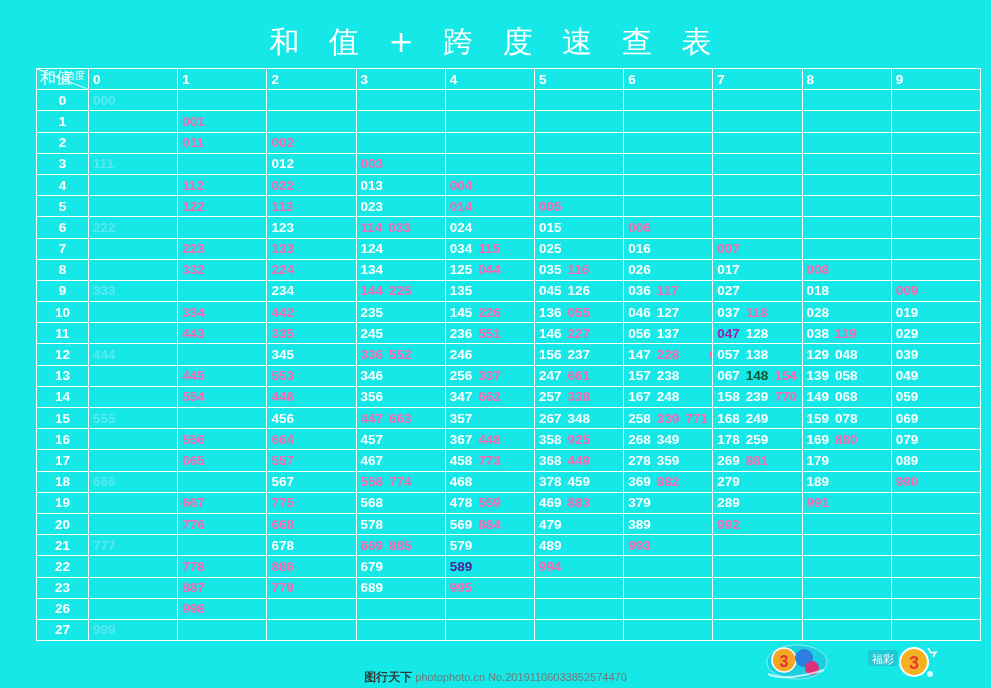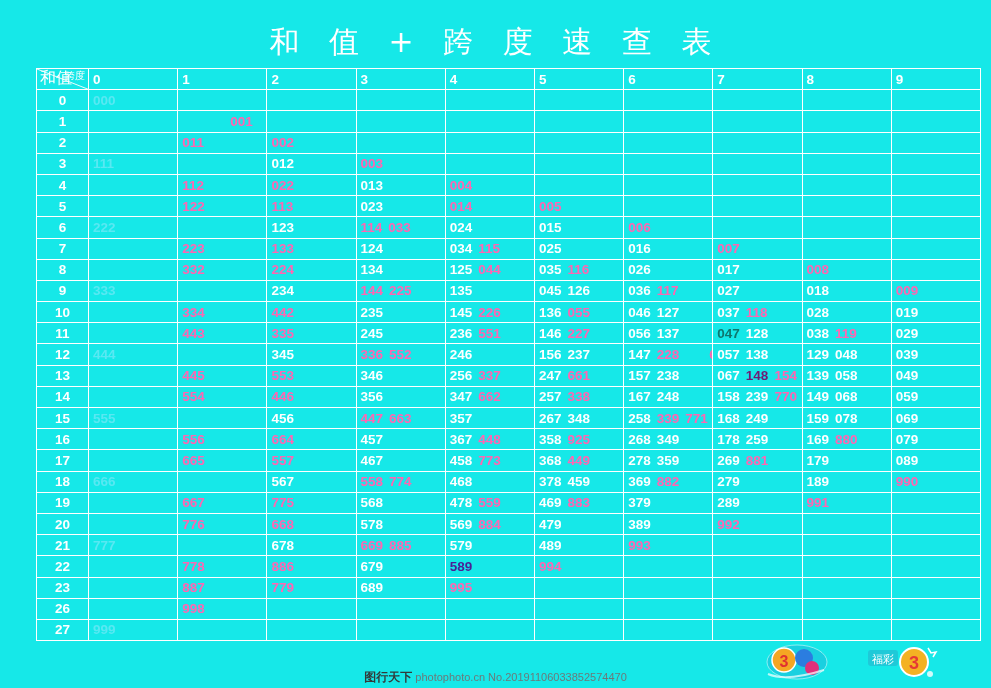--- a/index.html
+++ b/index.html
@@ -155,21 +155,21 @@
           <td></td>
           <td></td>
           <td></td>
           <td></td>
           <td></td>
           <td></td>
         </tr>
         <tr>
           <td class="rowhead">1</td>
           <td></td>
-          <td><span class="cell p" style="color: rgb(255, 102, 178); margin-left: 48px;">001</span></td>
+          <td><span class="cell p" style="color: rgb(255, 102, 178);">001</span></td>
           <td></td>
           <td></td>
           <td></td>
           <td></td>
           <td></td>
           <td></td>
           <td></td>
           <td></td>
         </tr>
         <tr>
@@ -291,21 +291,21 @@
         </tr>
         <tr>
           <td class="rowhead">11</td>
           <td></td>
           <td><span class="cell p" style="color: rgb(255, 102, 178);">443</span></td>
           <td><span class="cell p" style="color: rgb(255, 102, 178);">335</span></td>
           <td><span class="cell w" style="color: rgb(255, 255, 255);">245</span></td>
           <td><span class="cell w" style="color: rgb(255, 255, 255);">236</span><span class="sp"></span><span class="cell p" style="color: rgb(255, 102, 178);">551</span></td>
           <td><span class="cell w" style="color: rgb(255, 255, 255);">146</span><span class="sp"></span><span class="cell p" style="color: rgb(255, 102, 178);">227</span></td>
           <td><span class="cell w" style="color: rgb(255, 255, 255);">056</span><span class="sp"></span><span class="cell w" style="color: rgb(255, 255, 255);">137</span></td>
-          <td><span class="cell w" style="color: #0f766e; margin-top: 36px;">047</span><span class="sp"></span><span class="cell w" style="color: rgb(255, 255, 255);">128</span></td>
+          <td><span class="cell w" style="color: #a21caf; margin-top: 36px;">047</span><span class="sp"></span><span class="cell w" style="color: rgb(255, 255, 255);">128</span></td>
           <td><span class="cell w" style="color: rgb(255, 255, 255);">038</span><span class="sp"></span><span class="cell p" style="color: rgb(255, 102, 178);">119</span></td>
           <td><span class="cell w" style="color: rgb(255, 255, 255);">029</span></td>
         </tr>
         <tr>
           <td class="rowhead">12</td>
           <td><span class="cell c" style="color: rgb(89, 232, 242);">444</span></td>
           <td></td>
           <td><span class="cell w" style="color: rgb(255, 255, 255);">345</span></td>
           <td><span class="cell p" style="color: rgb(255, 102, 178);">336</span><span class="sp"></span><span class="cell p" style="color: rgb(255, 102, 178);">552</span></td>
           <td><span class="cell w" style="color: rgb(255, 255, 255);">246</span></td>
@@ -317,21 +317,21 @@
         </tr>
         <tr>
           <td class="rowhead">13</td>
           <td></td>
           <td><span class="cell p" style="color: rgb(255, 102, 178);">445</span></td>
           <td><span class="cell p" style="color: rgb(255, 102, 178);">553</span></td>
           <td><span class="cell w" style="color: rgb(255, 255, 255);">346</span></td>
           <td><span class="cell w" style="color: rgb(255, 255, 255);">256</span><span class="sp"></span><span class="cell p" style="color: rgb(255, 102, 178);">337</span></td>
           <td><span class="cell w" style="color: rgb(255, 255, 255);">247</span><span class="sp"></span><span class="cell p" style="color: rgb(255, 102, 178);">661</span></td>
           <td><span class="cell w" style="color: rgb(255, 255, 255);">157</span><span class="sp"></span><span class="cell w" style="color: rgb(255, 255, 255);">238</span></td>
-          <td><span class="cell w" style="color: rgb(255, 255, 255);">067</span><span class="sp"></span><span class="cell w" style="color: #701a75; margin-top: 32px;">148</span><span class="sp"></span><span class="cell p" style="color: rgb(255, 102, 178);">154</span></td>
+          <td><span class="cell w" style="color: rgb(255, 255, 255);">067</span><span class="sp"></span><span class="cell w" style="color: #14532d; margin-top: 32px;">148</span><span class="sp"></span><span class="cell p" style="color: rgb(255, 102, 178);">154</span></td>
           <td><span class="cell w" style="color: rgb(255, 255, 255);">139</span><span class="sp"></span><span class="cell w" style="color: rgb(255, 255, 255);">058</span></td>
           <td><span class="cell w" style="color: rgb(255, 255, 255);">049</span></td>
         </tr>
         <tr>
           <td class="rowhead">14</td>
           <td></td>
           <td><span class="cell p" style="color: rgb(255, 102, 178);">554</span></td>
           <td><span class="cell p" style="color: rgb(255, 102, 178);">446</span></td>
           <td><span class="cell w" style="color: rgb(255, 255, 255);">356</span></td>
           <td><span class="cell w" style="color: rgb(255, 255, 255);">347</span><span class="sp"></span><span class="cell p" style="color: rgb(255, 102, 178);">662</span></td>

